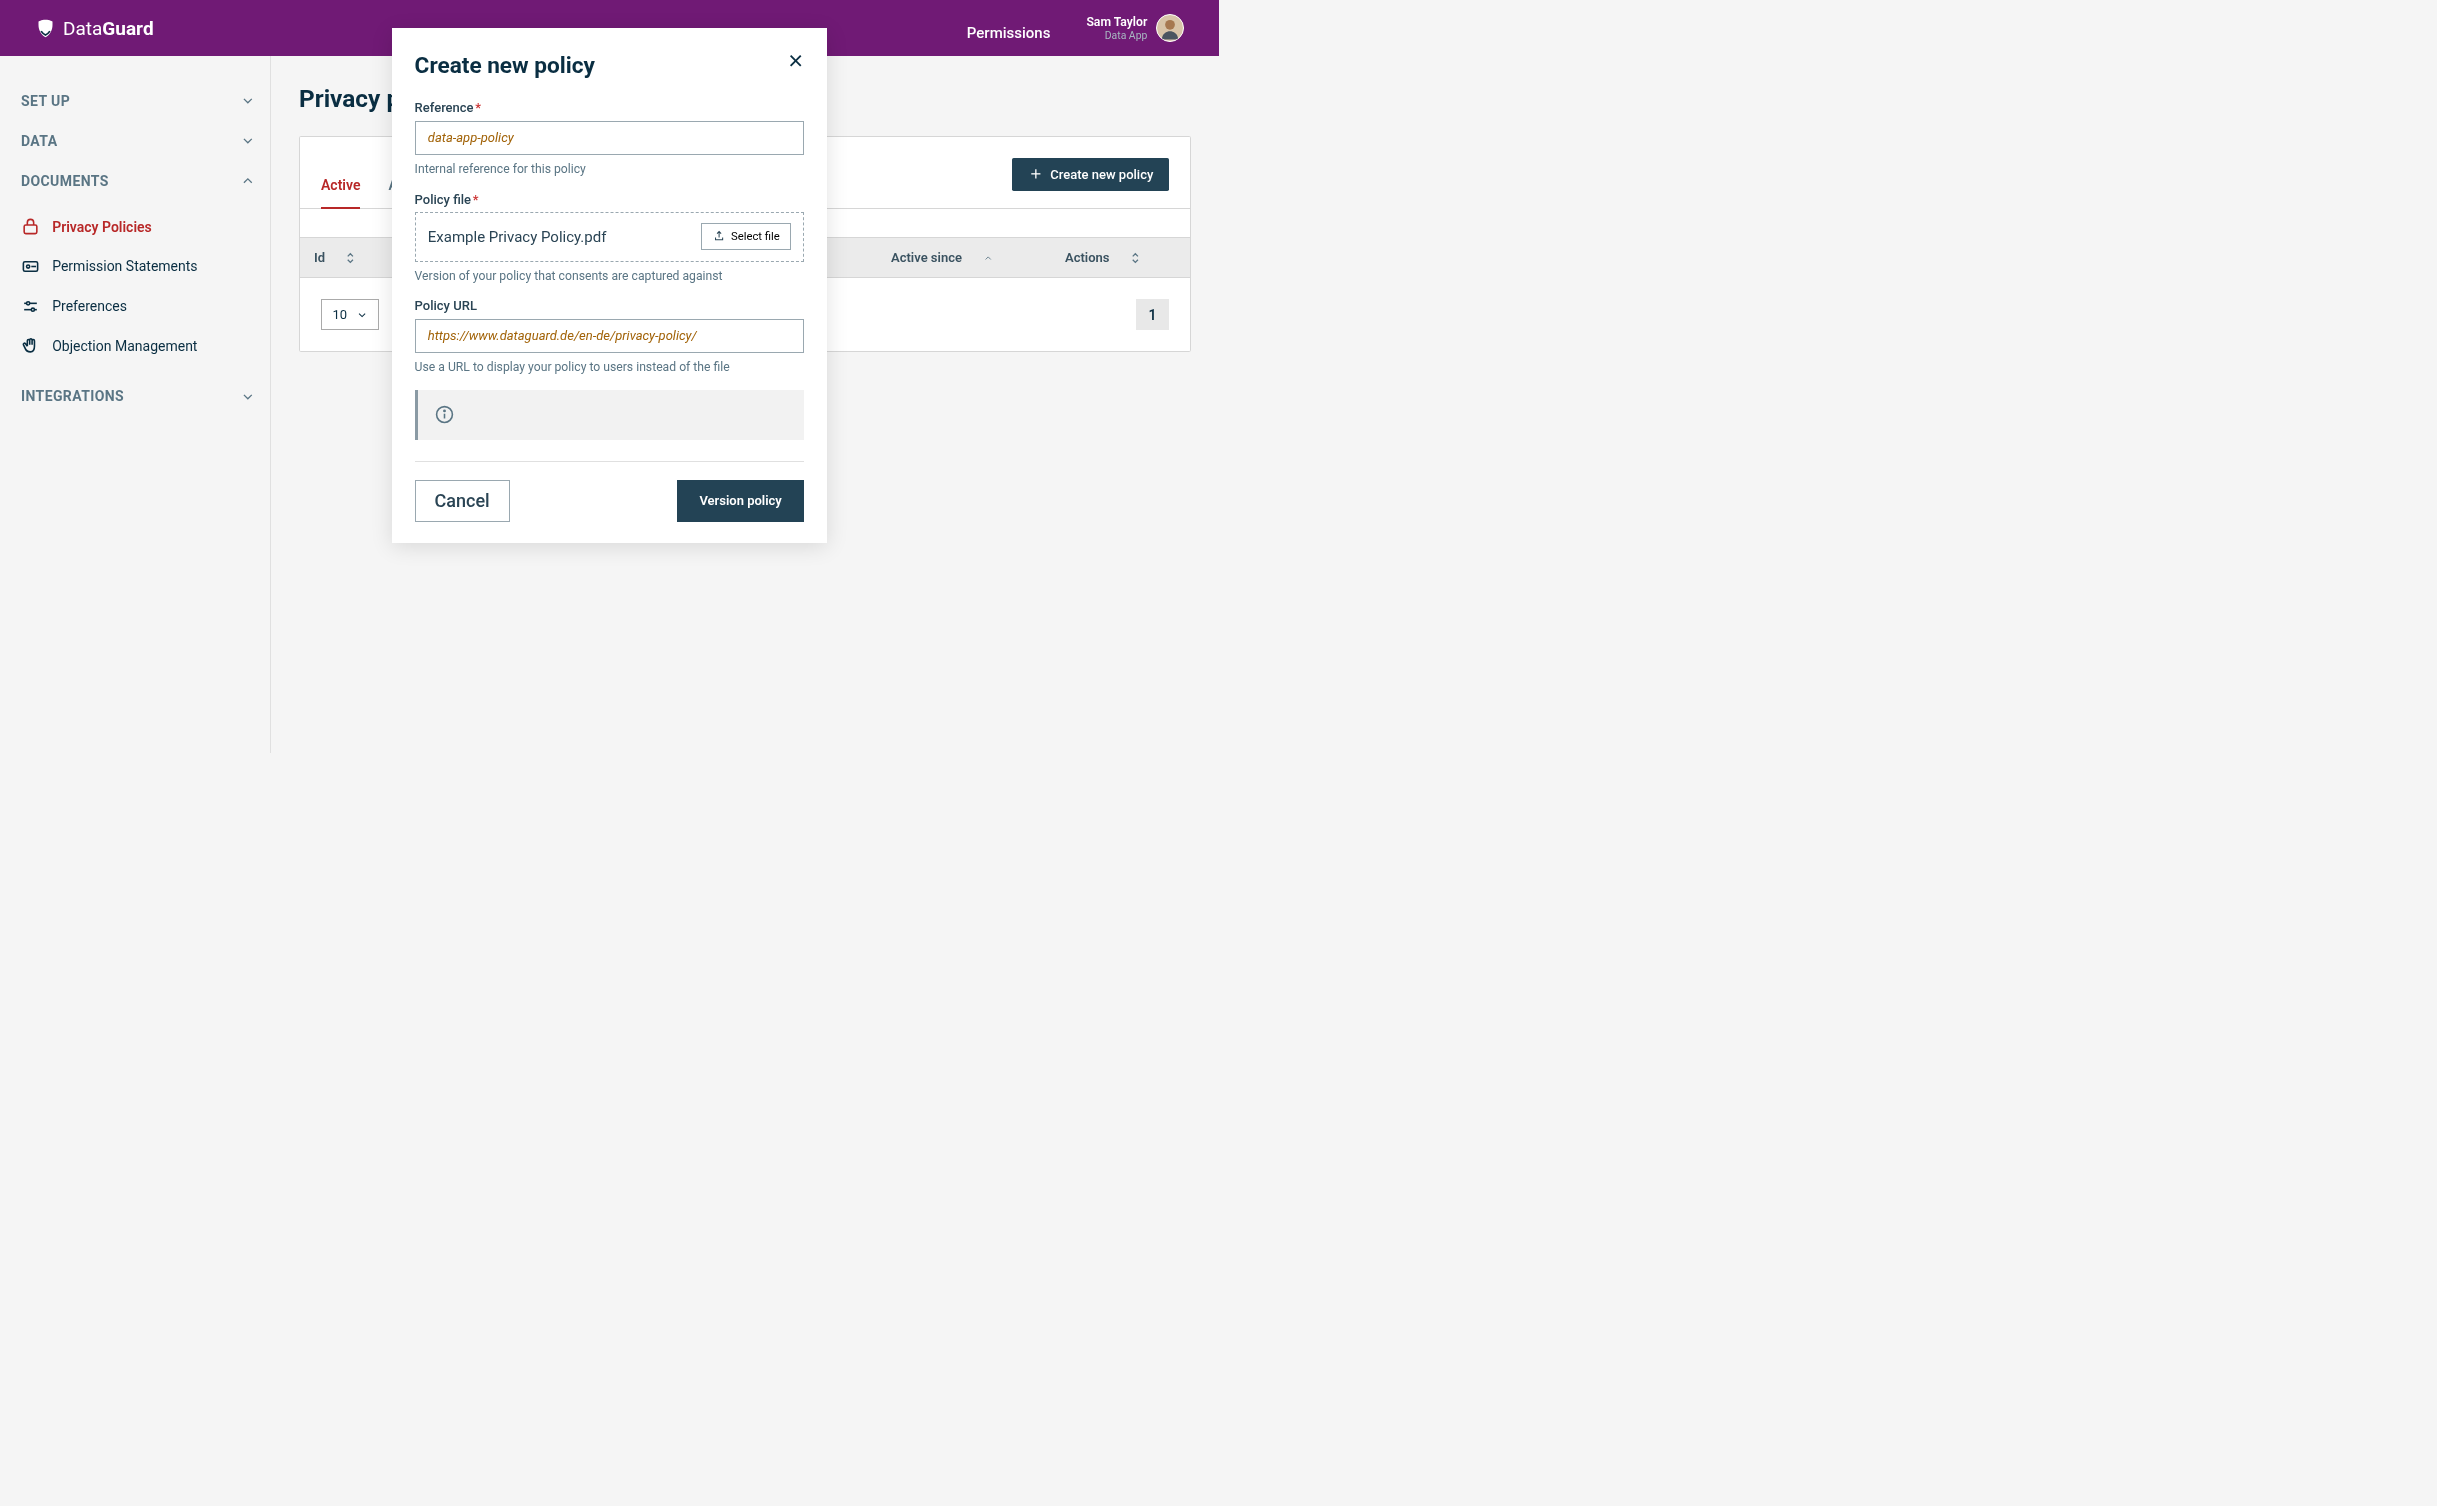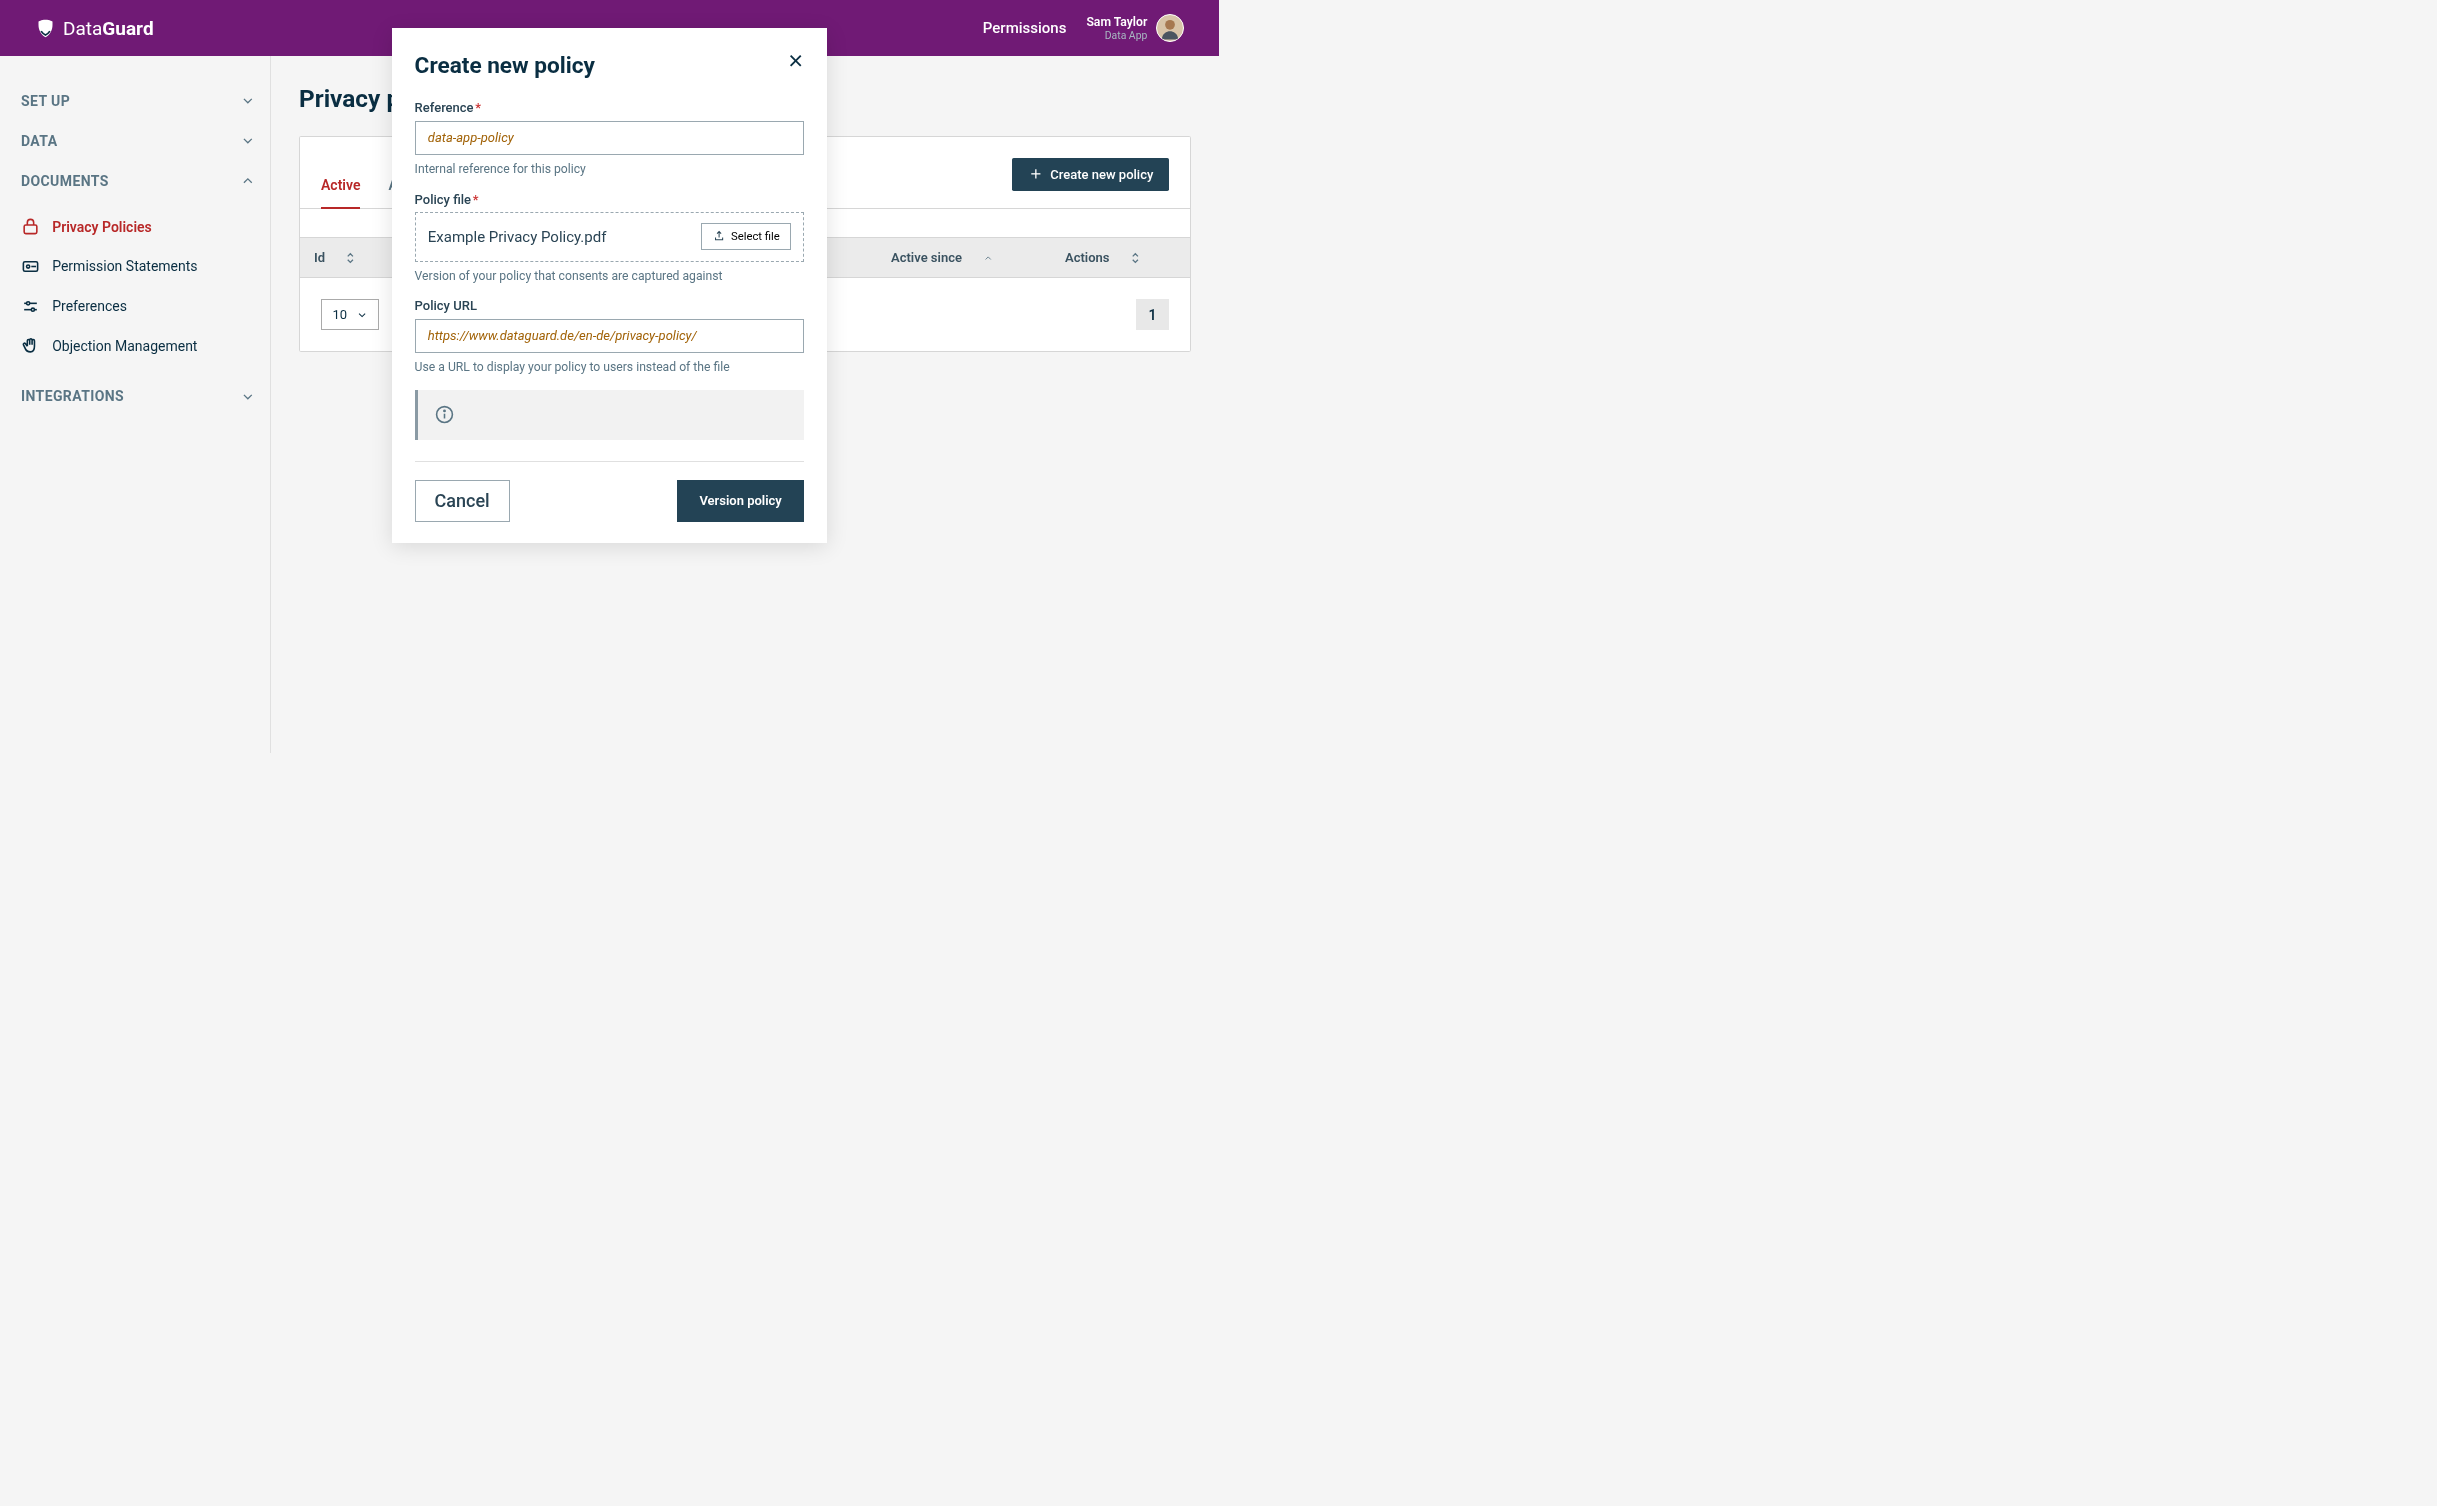--- a/index.html
+++ b/index.html
@@ -33,22 +33,22 @@
       font-size: 19px;
       font-weight: 400;
     }
     .logo-icon {
       width: 21px;
       height: 21px;
     }
     .logo-text strong { font-weight: 700; }
     .header-right {
       display: flex;
-      align-items: center;
-      gap: 20px;
+      align-items: flex-end;
+      gap: 36px;
     }
     .permissions-link {
       font-size: 15px;
       color: #fff;
       font-weight: 500;
     }
     .user-block {
       display: flex;
       align-items: center;
       gap: 8.7px;

